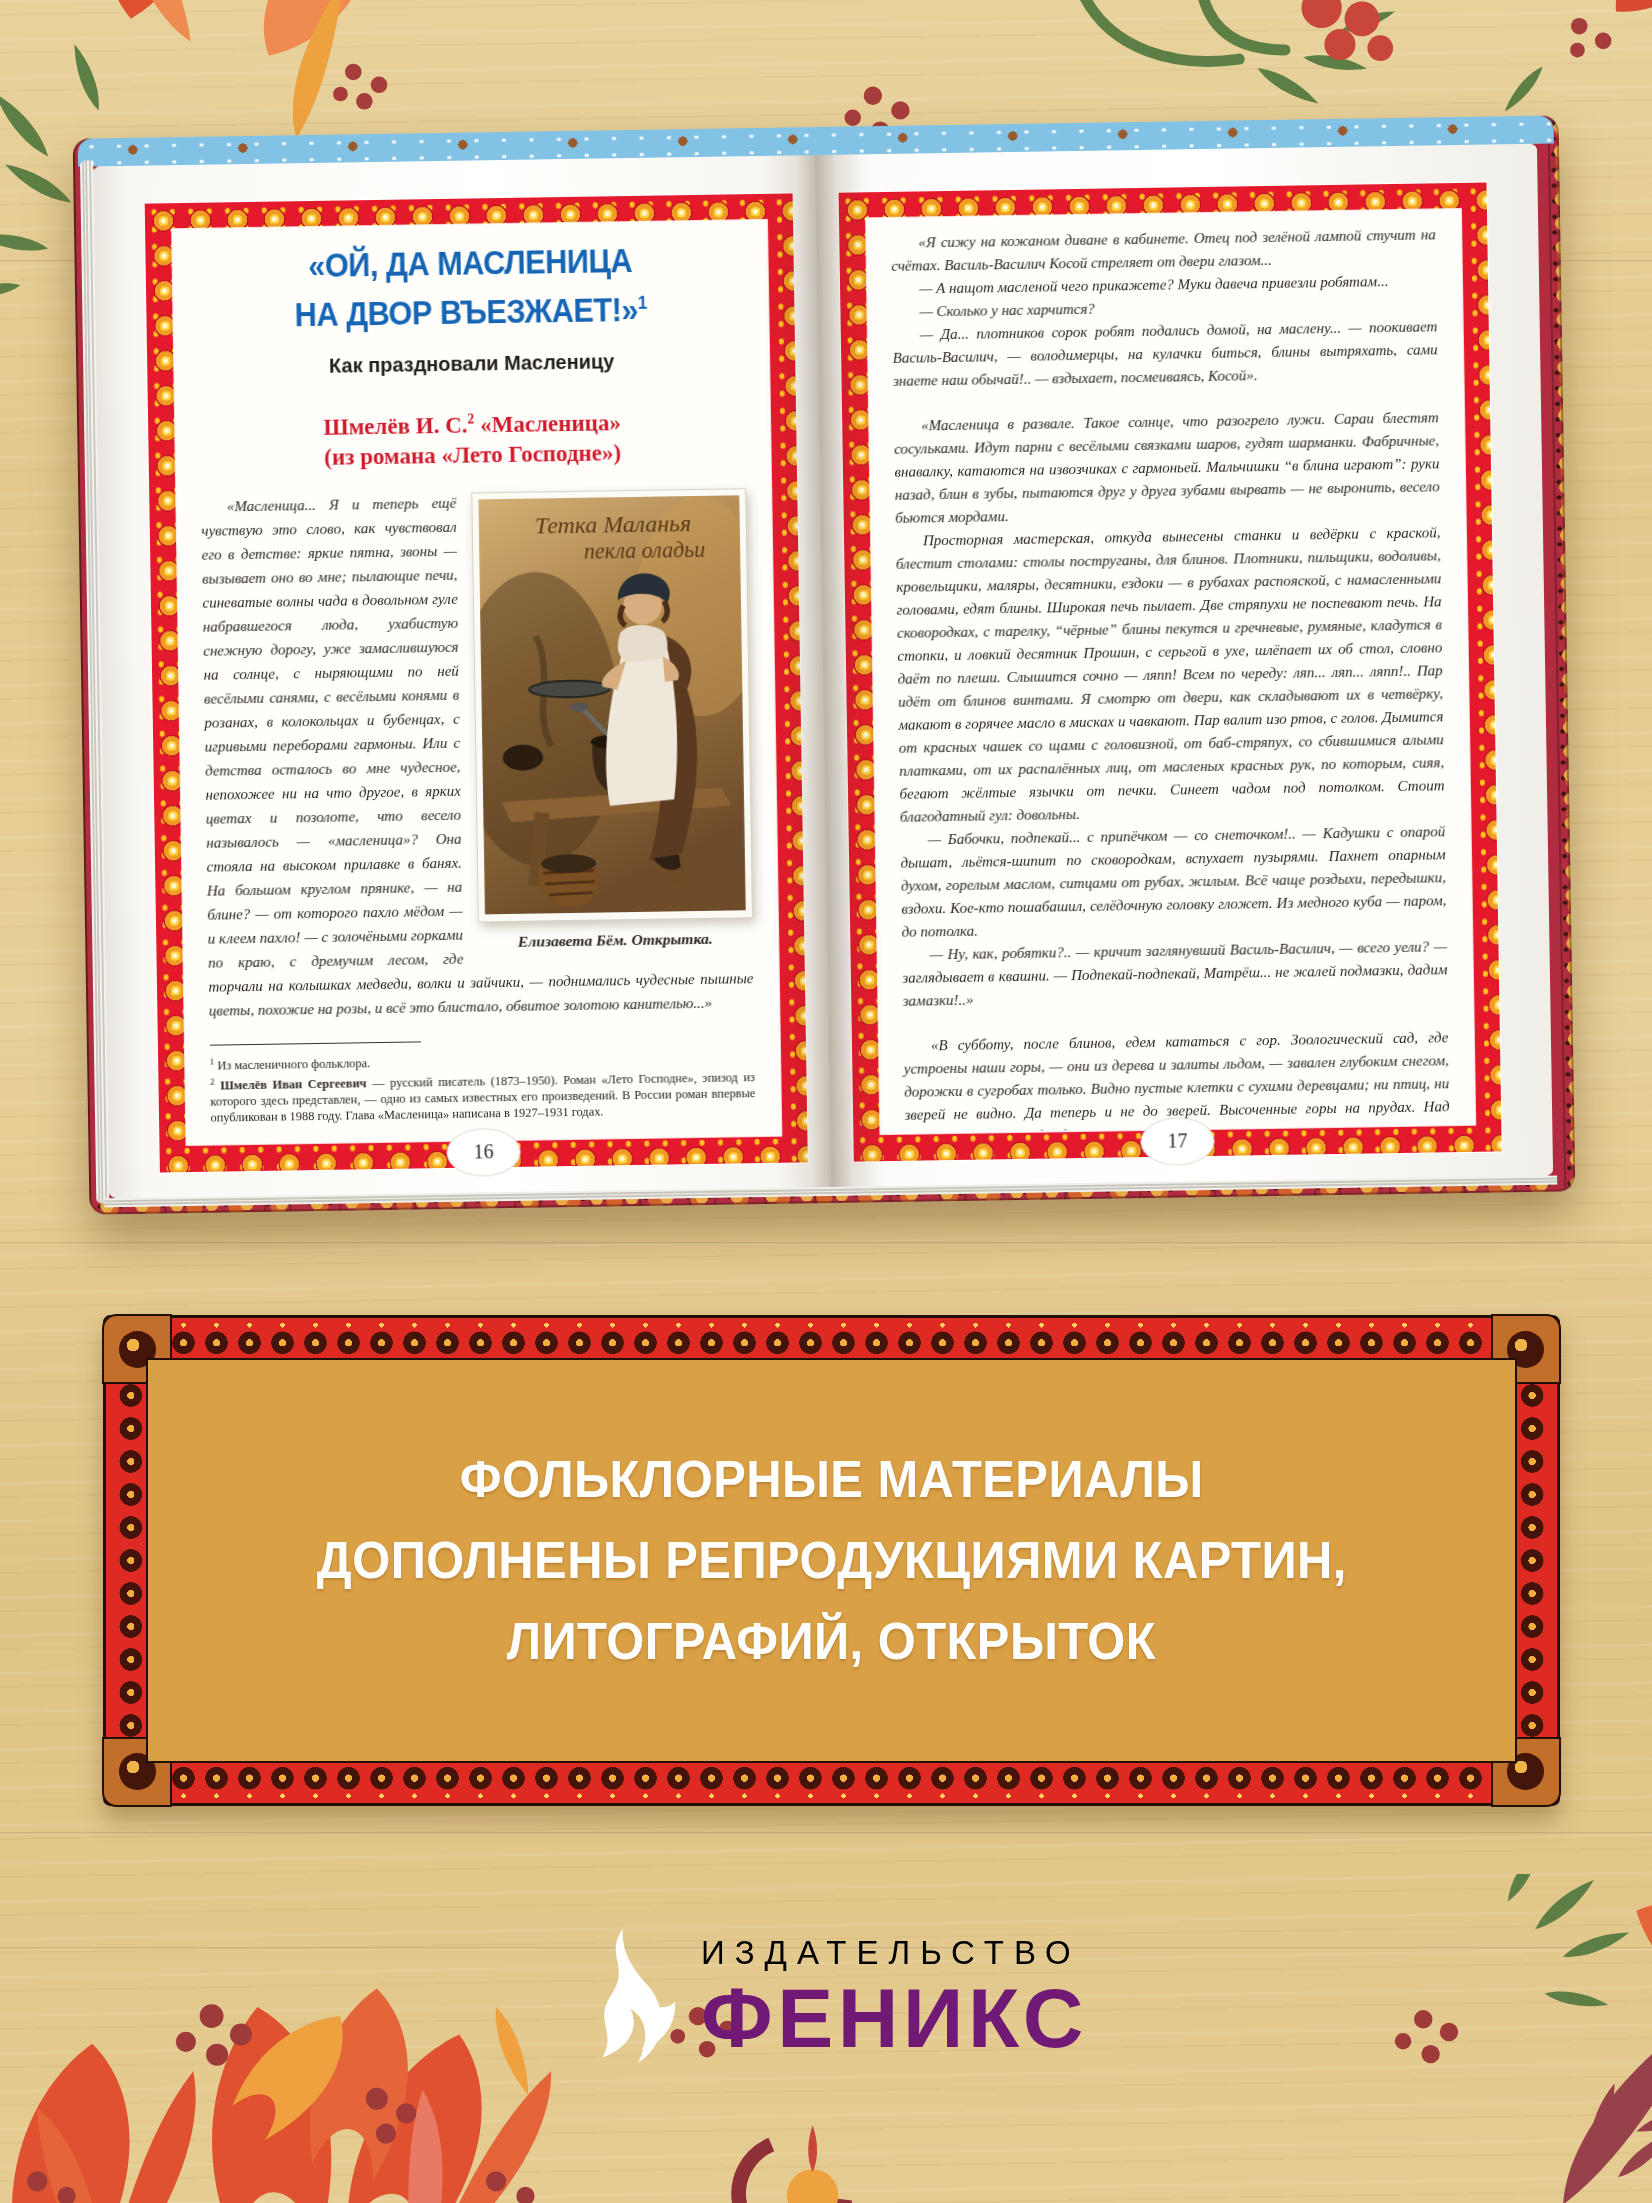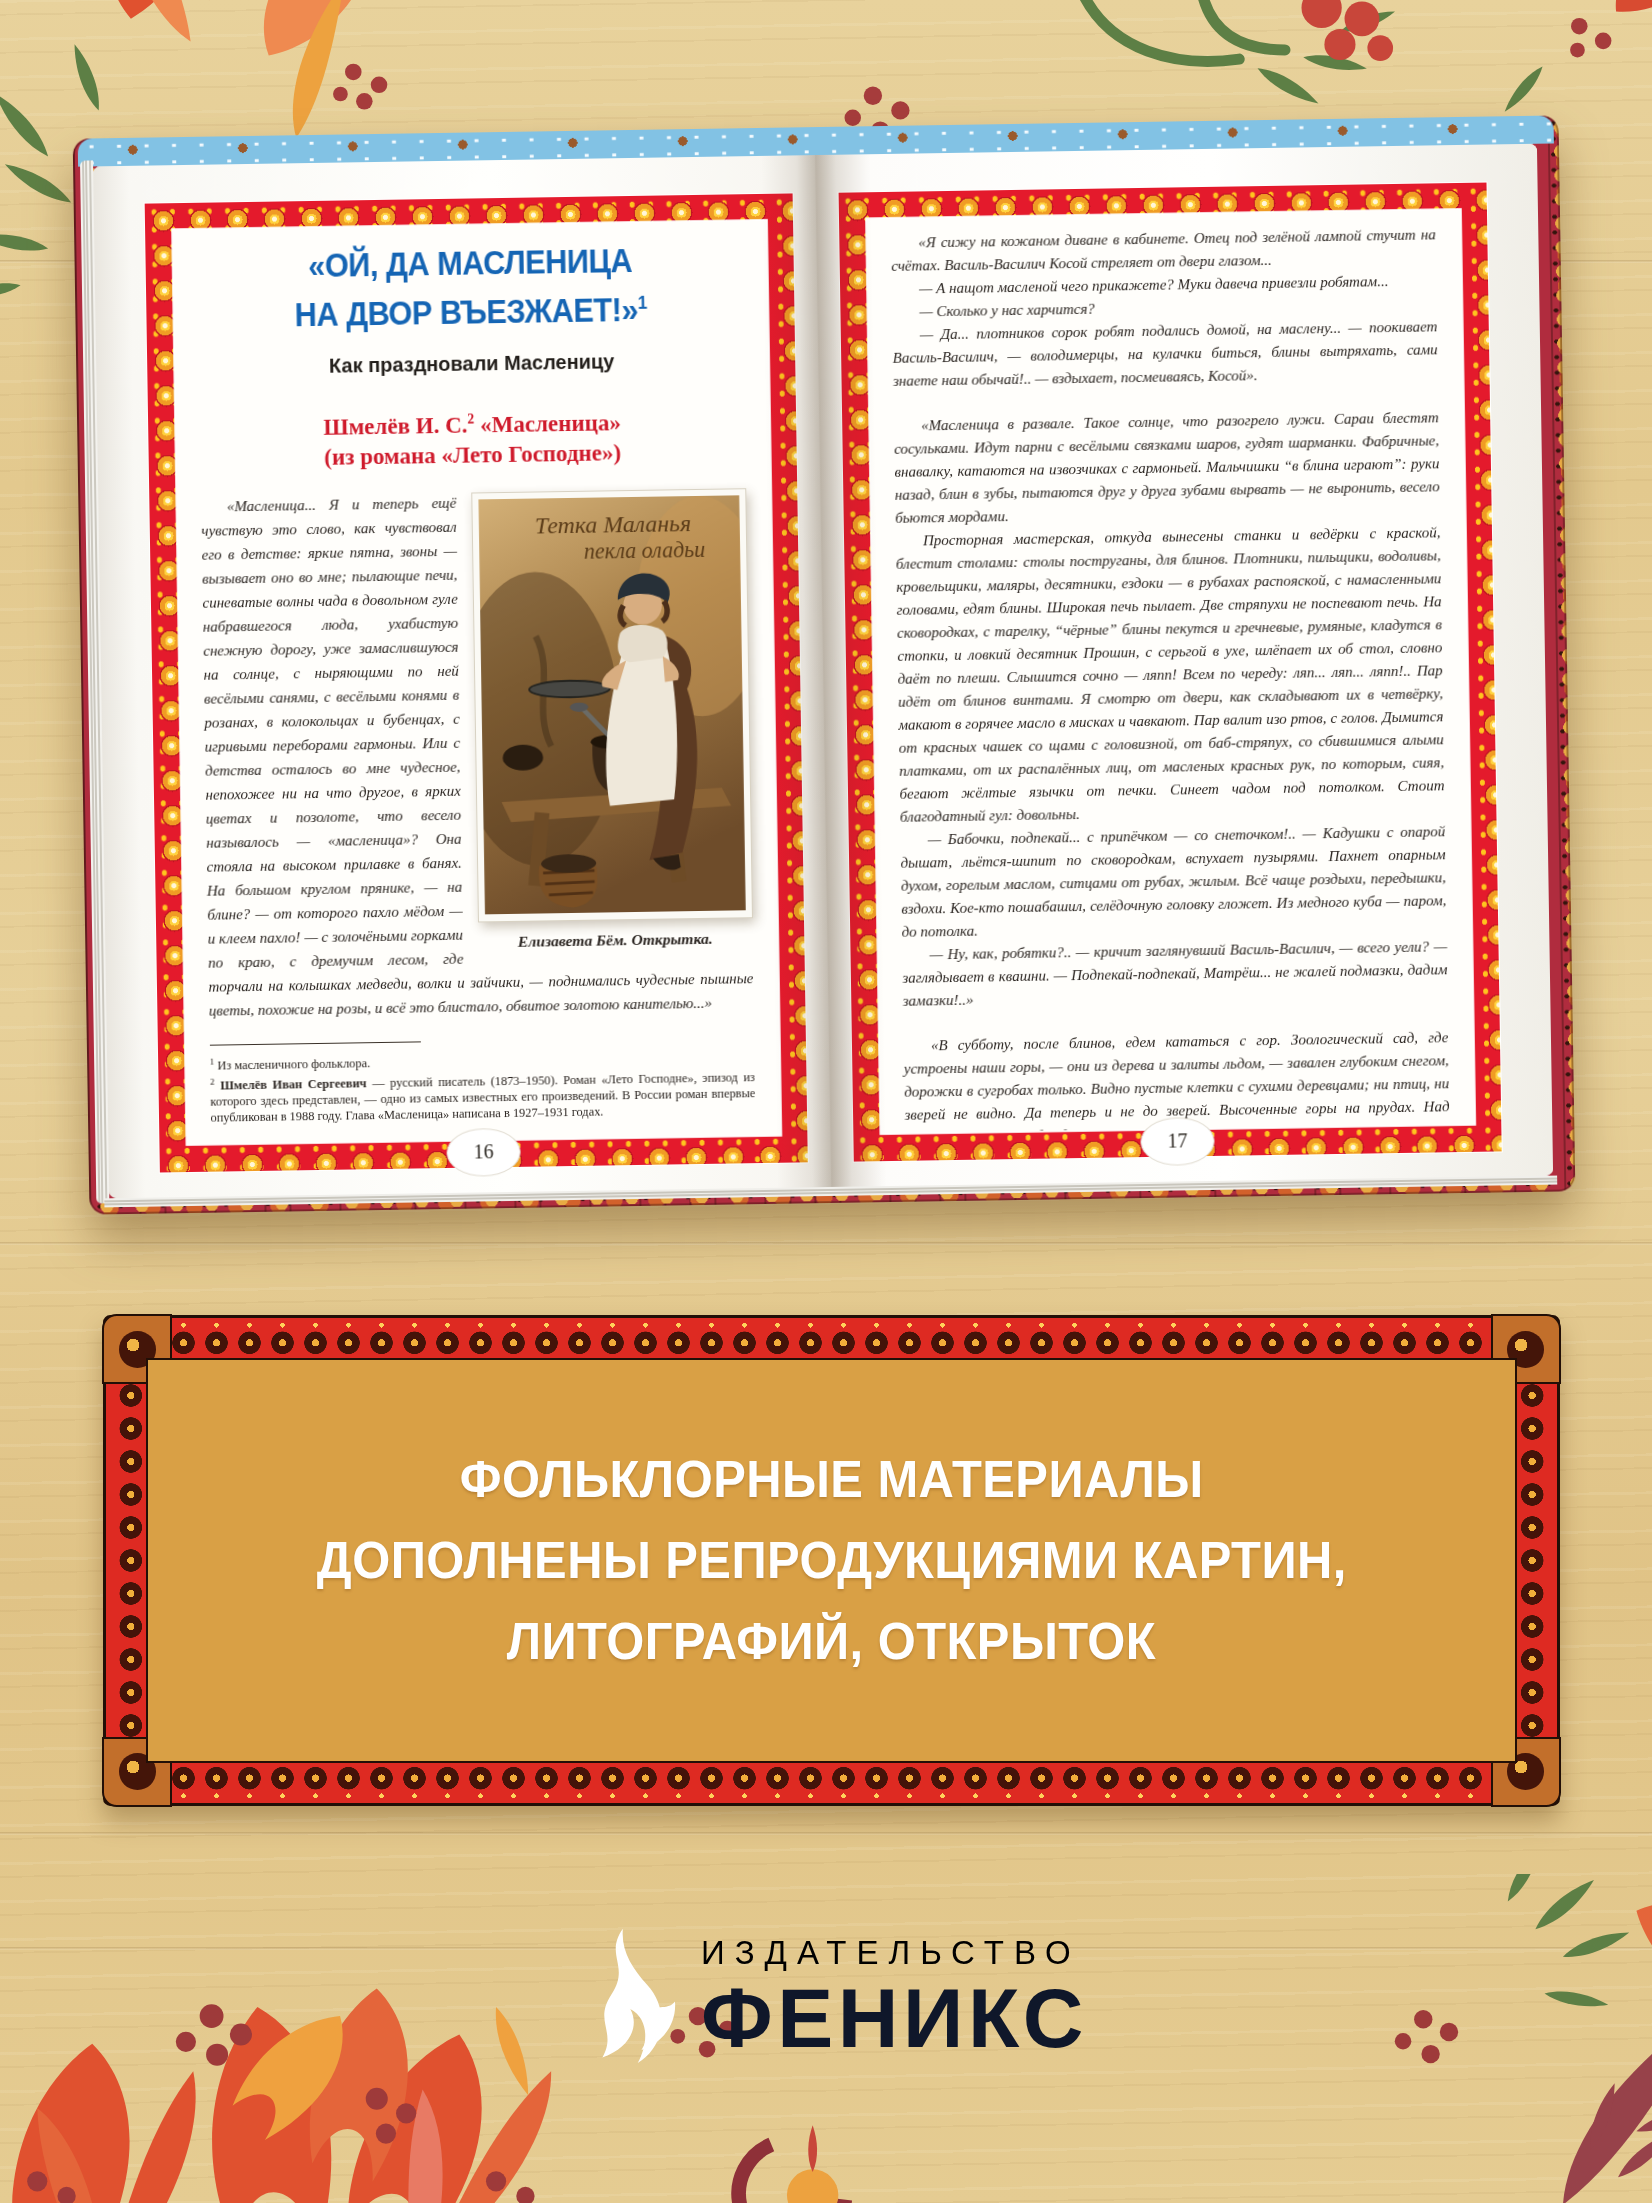--- a/index.html
+++ b/index.html
@@ -115,21 +115,21 @@
     line-height:57px;margin:12px 0;color:#ffffff;letter-spacing:0.5px;transform:scaleX(.94);
     text-shadow:0 1.8px 2.8px rgba(112,62,12,.30);white-space:nowrap;}
 
   
   .publisher{position:absolute;left:0;right:0;top:1927px;display:flex;
     justify-content:center;align-items:flex-start;gap:24px;}
   .pub-text{display:flex;flex-direction:column;align-items:flex-start;}
   .pub-label{font-family:"Liberation Sans",sans-serif;font-size:33px;color:#000000;
     letter-spacing:10px;margin-top:7.3px;}
   .pub-name{font-family:"Liberation Sans",sans-serif;font-weight:bold;font-size:84px;
-    line-height:84px;color:#0f172a;letter-spacing:4.6px;margin-top:3.7px;}
+    line-height:84px;color:#701a75;letter-spacing:4.6px;margin-top:3.7px;}
 </style>
 </head>
 <body>
 
 <svg width="0" height="0" style="position:absolute" aria-hidden="true">
   <defs>
     <path id="fx-drop" d="M0 0 C9 20 7 44 0 64 C-7 44 -9 20 0 0 Z"></path>
     <path id="fx-flame" d="M0 0 C26 18 34 58 16 104 C12 72 -10 68 -18 100 C-34 52 -16 16 0 0 Z"></path>
     <path id="fx-blade" d="M0 0 C22 30 26 86 8 150 C-2 96 -10 44 0 0 Z"></path>
   </defs>

